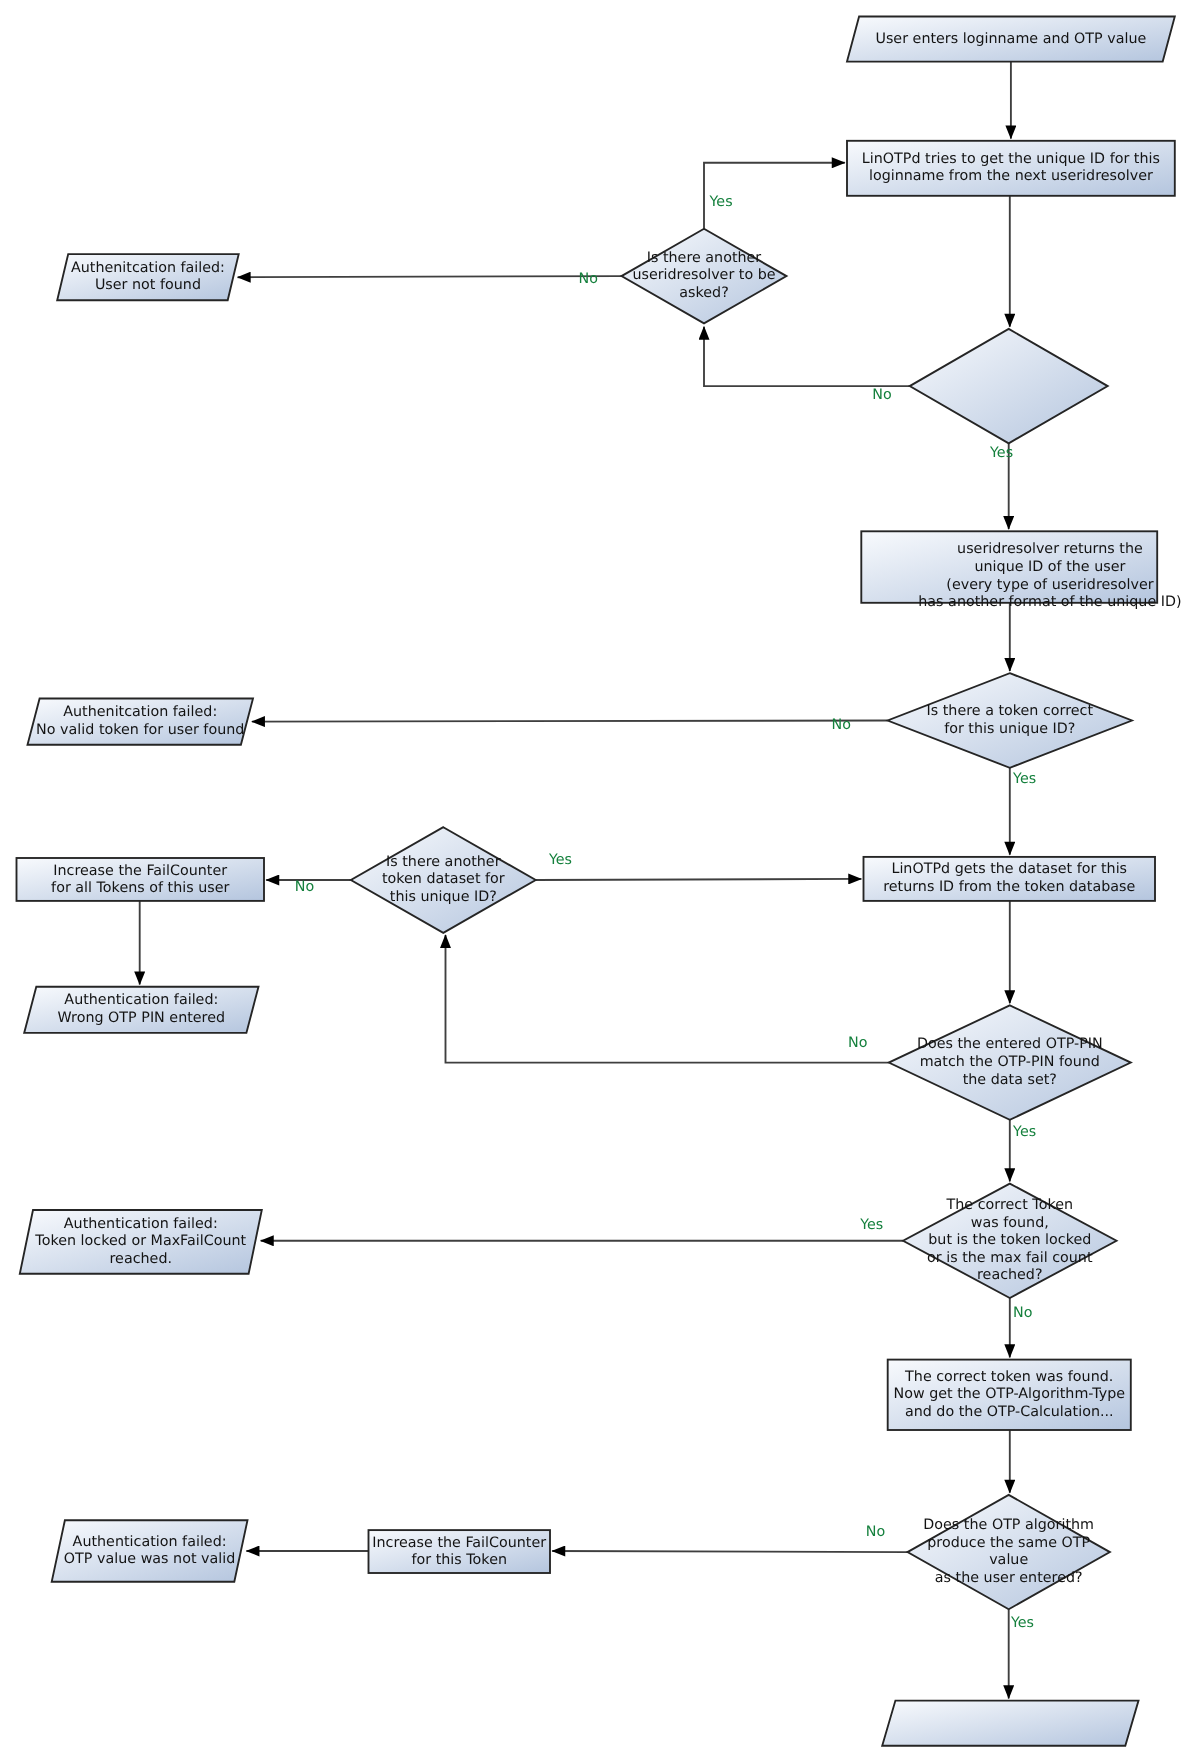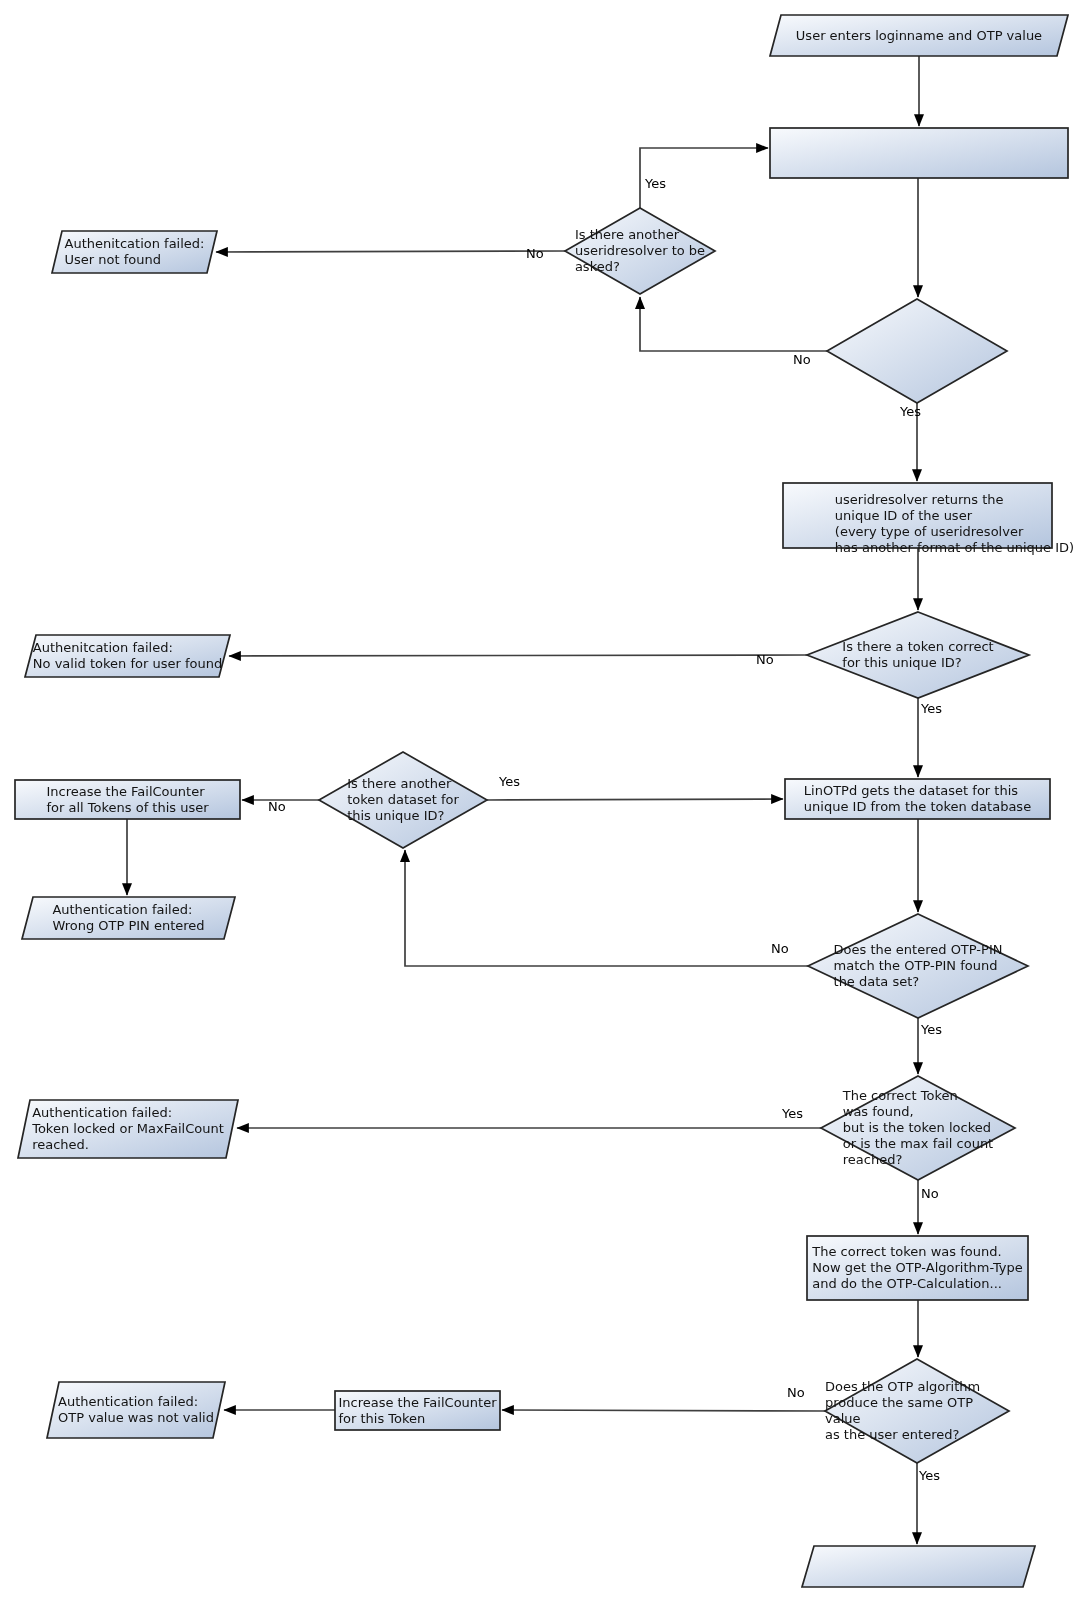--- a/index.html
+++ b/index.html
@@ -7,27 +7,27 @@
     position:relative;
     width:1081px;height:1603px;
     font-family:"DejaVu Sans",sans-serif;
     background:#ffffff;
     overflow:hidden;
   }
   #shapes{position:absolute;left:0;top:0;z-index:0;}
   .nlabel{
     position:absolute;z-index:2;
     display:flex;align-items:center;justify-content:center;
-    text-align:left;white-space:pre-line;
+    text-align:center;white-space:pre-line;
     font-size:13px;line-height:16px;color:#131313;
     pointer-events:none;
   }
   .elabel{
     position:absolute;z-index:2;
-    font-size:13px;line-height:15px;color:#000000;
+    font-size:13px;line-height:15px;color:#15803d;
   }
 </style>
 </head>
 <body>
 
 <div id="canvas">
 
   <svg id="shapes" width="1081" height="1603" viewBox="0 0 1081 1603" xmlns="http://www.w3.org/2000/svg">
     <defs>
       <linearGradient id="nodeGrad" x1="0" y1="0" x2="1" y2="1">
@@ -81,35 +81,37 @@
       <path d="M30,1100 L238,1100 L226,1158 L18,1158 Z"></path>
       <rect x="807" y="1236" width="221" height="64"></rect>
       <polygon points="917,1359 1009,1411 917,1463 825,1411"></polygon>
       <rect x="335" y="1391" width="165" height="39"></rect>
       <path d="M59,1382 L225,1382 L213,1438 L47,1438 Z"></path>
       <path d="M814,1546 L1035,1546 L1023,1587 L802,1587 Z"></path>
     </g>
   </svg>
 
   <div class="nlabel" style="left:770px;top:15px;width:298px;height:41px">User enters loginname and OTP value</div>
+  <div class="nlabel" style="left:770px;top:128px;width:298px;height:50px">LinOTPd tries to get the unique ID for this
+loginname from the next useridresolver</div>
   <div class="nlabel" style="left:565px;top:208px;width:150px;height:86px">Is there another
 useridresolver to be
 asked?</div>
   <div class="nlabel" style="left:52px;top:231px;width:165px;height:42px">Authenitcation failed:
 User not found</div>
   <div class="nlabel" style="left:820px;top:483px;width:269px;height:81px">useridresolver returns the
 unique ID of the user
 (every type of useridresolver
 has another format of the unique ID)</div>
   <div class="nlabel" style="left:807px;top:612px;width:222px;height:86px">Is there a token correct
 for this unique ID?</div>
   <div class="nlabel" style="left:25px;top:635px;width:205px;height:42px">Authenitcation failed:
 No valid token for user found</div>
   <div class="nlabel" style="left:785px;top:779px;width:265px;height:40px">LinOTPd gets the dataset for this
-unique ID from the token database</div>
+returns ID from the token database</div>
   <div class="nlabel" style="left:319px;top:752px;width:168px;height:96px">Is there another
 token dataset for
 this unique ID?</div>
   <div class="nlabel" style="left:15px;top:780px;width:225px;height:39px">Increase the FailCounter
 for all Tokens of this user</div>
   <div class="nlabel" style="left:22px;top:897px;width:213px;height:42px">Authentication failed:
 Wrong OTP PIN entered</div>
   <div class="nlabel" style="left:808px;top:914px;width:220px;height:104px">Does the entered OTP-PIN
 match the OTP-PIN found
 the data set?</div>

